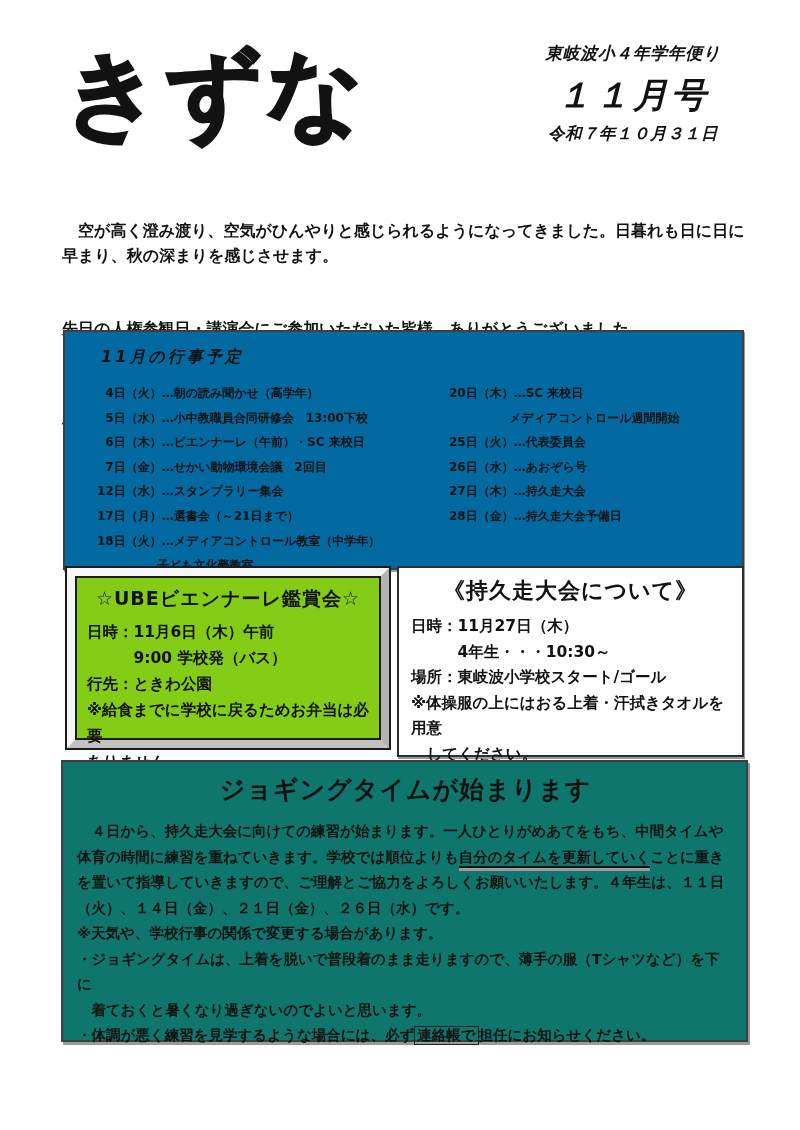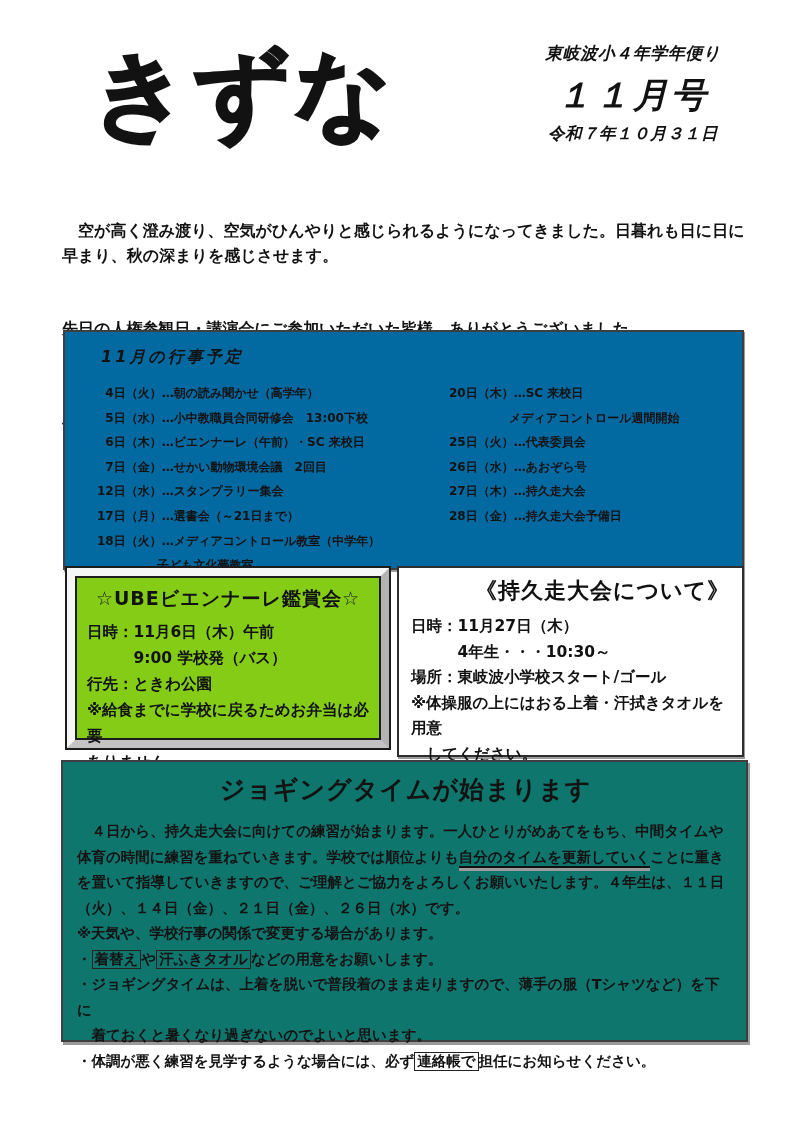--- a/index.html
+++ b/index.html
@@ -1,21 +1,21 @@
 <!DOCTYPE html>
 <html><head>
 <meta charset="utf-8">
 <style>
   html,body{margin:0;padding:0;background:#fff;}
   .page{
     position:relative;width:800px;height:1130px;background:#ffffff;
     color:#121212;font-family:"DejaVu Sans",sans-serif;font-weight:700;overflow:hidden;
   }
   
-  .masthead{position:absolute;left:92px;top:44px;margin:0;font-size:95px;line-height:1.05;
+  .masthead{position:absolute;left:64px;top:44px;margin:0;font-size:95px;line-height:1.05;
     font-weight:900;letter-spacing:4px;-webkit-text-stroke:2.5px #121212;}
   .issue{position:absolute;left:527px;top:42px;width:212px;text-align:center;font-style:italic;}
   .issue-label{font-size:17px;letter-spacing:0.5px;white-space:nowrap;}
   .issue-number{font-size:35px;letter-spacing:3px;margin:7px 0 4px;}
   .issue-date{font-size:16.5px;letter-spacing:0.5px;white-space:nowrap;}
   
   .intro{position:absolute;left:62px;top:170px;width:686px;font-size:16px;
     line-height:24.5px;white-space:pre-wrap;}
   
   .schedule{position:absolute;left:63px;top:330px;width:681px;height:240px;
@@ -30,21 +30,21 @@
   .frame{position:absolute;left:65px;top:566px;width:326px;height:184px;box-sizing:border-box;
     border:2px solid #1c1c1c;background:#fff;}
   .frame-bevel{width:100%;height:100%;box-sizing:border-box;border:8px solid;
     border-color:#f6f6f6 #b3b3b3 #c3c3c3 #f6f6f6;}
   .frame-inner{width:100%;height:100%;box-sizing:border-box;border:2px solid #1c1c1c;
     background:#84cc16;padding:5px 10px;}
   .ube-heading{text-align:center;font-size:19px;letter-spacing:1px;margin:3px 0 7px;}
   .box-line{font-size:15.5px;line-height:26px;white-space:pre-wrap;}
   .race{position:absolute;left:397px;top:566px;width:347px;height:191px;box-sizing:border-box;
     border:2.5px solid #2e2e2e;box-shadow:1px 2px 0 #9a9a9a;background:#fff;padding:5px 12px;}
-  .race-heading{text-align:right;font-size:22px;letter-spacing:1px;margin:3px 0 8px;}
+  .race-heading{text-align:center;font-size:22px;letter-spacing:1px;margin:3px 0 8px;}
   .race .box-line{line-height:25.5px;}
   
   .jog{position:absolute;left:61px;top:760px;width:687px;height:282px;box-sizing:border-box;
     border:2px solid #3f3f3f;box-shadow:2px 3px 0 #9a9a9a;background:#0f766e;padding:8px 12px 0 14px;}
   .jog-title{text-align:center;font-size:25px;letter-spacing:1px;margin:3px 0 13px;font-weight:900;}
   .jog-body{font-size:14.5px;line-height:25.5px;}
   .jog-para{white-space:pre-wrap;}
   .jog-line{white-space:pre-wrap;}
   .u2{border-bottom:2px solid #111;box-shadow:0 3px 0 #9c9c9c;padding-bottom:1px;}
   .wbox{border:1px solid #222;padding:0 2px 1px;}
@@ -113,20 +113,19 @@
     <div class="box-line">※体操服の上にはおる上着・汗拭きタオルを用意
 　してください。</div>
     <div class="box-line">※詳細は別途お知らせしております。</div>
   </section>
 
   <section class="jog">
     <div class="jog-title">ジョギングタイムが始まります</div>
     <div class="jog-body">
       <div class="jog-para"><span>　４日から、持久走大会に向けての練習が始まります。一人ひとりがめあてをもち、中間タイムや体育の時間に練習を重ねていきます。学校では順位よりも</span><span class="u2">自分のタイムを更新していく</span><span>ことに重きを置いて指導していきますので、ご理解とご協力をよろしくお願いいたします。４年生は、１１日（火）、１４日（金）、２１日（金）、２６日（水）です。</span></div>
       <div class="jog-line">※天気や、学校行事の関係で変更する場合があります。</div>
-      <div class="jog-line"><span>・</span><span class="wbox">着替え</span><span>や</span><span class="wbox">汗ふきタオル</span><span>などの用意をお願いします。</span></div>
       <div class="jog-line">・ジョギングタイムは、上着を脱いで普段着のまま走りますので、薄手の服（Tシャツなど）を下に
 　着ておくと暑くなり過ぎないのでよいと思います。</div>
       <div class="jog-line"><span>・体調が悪く練習を見学するような場合には、必ず</span><span class="wbox">連絡帳で</span><span>担任にお知らせください。</span></div>
     </div>
   </section>
 
 </div>
 
 </body></html>

